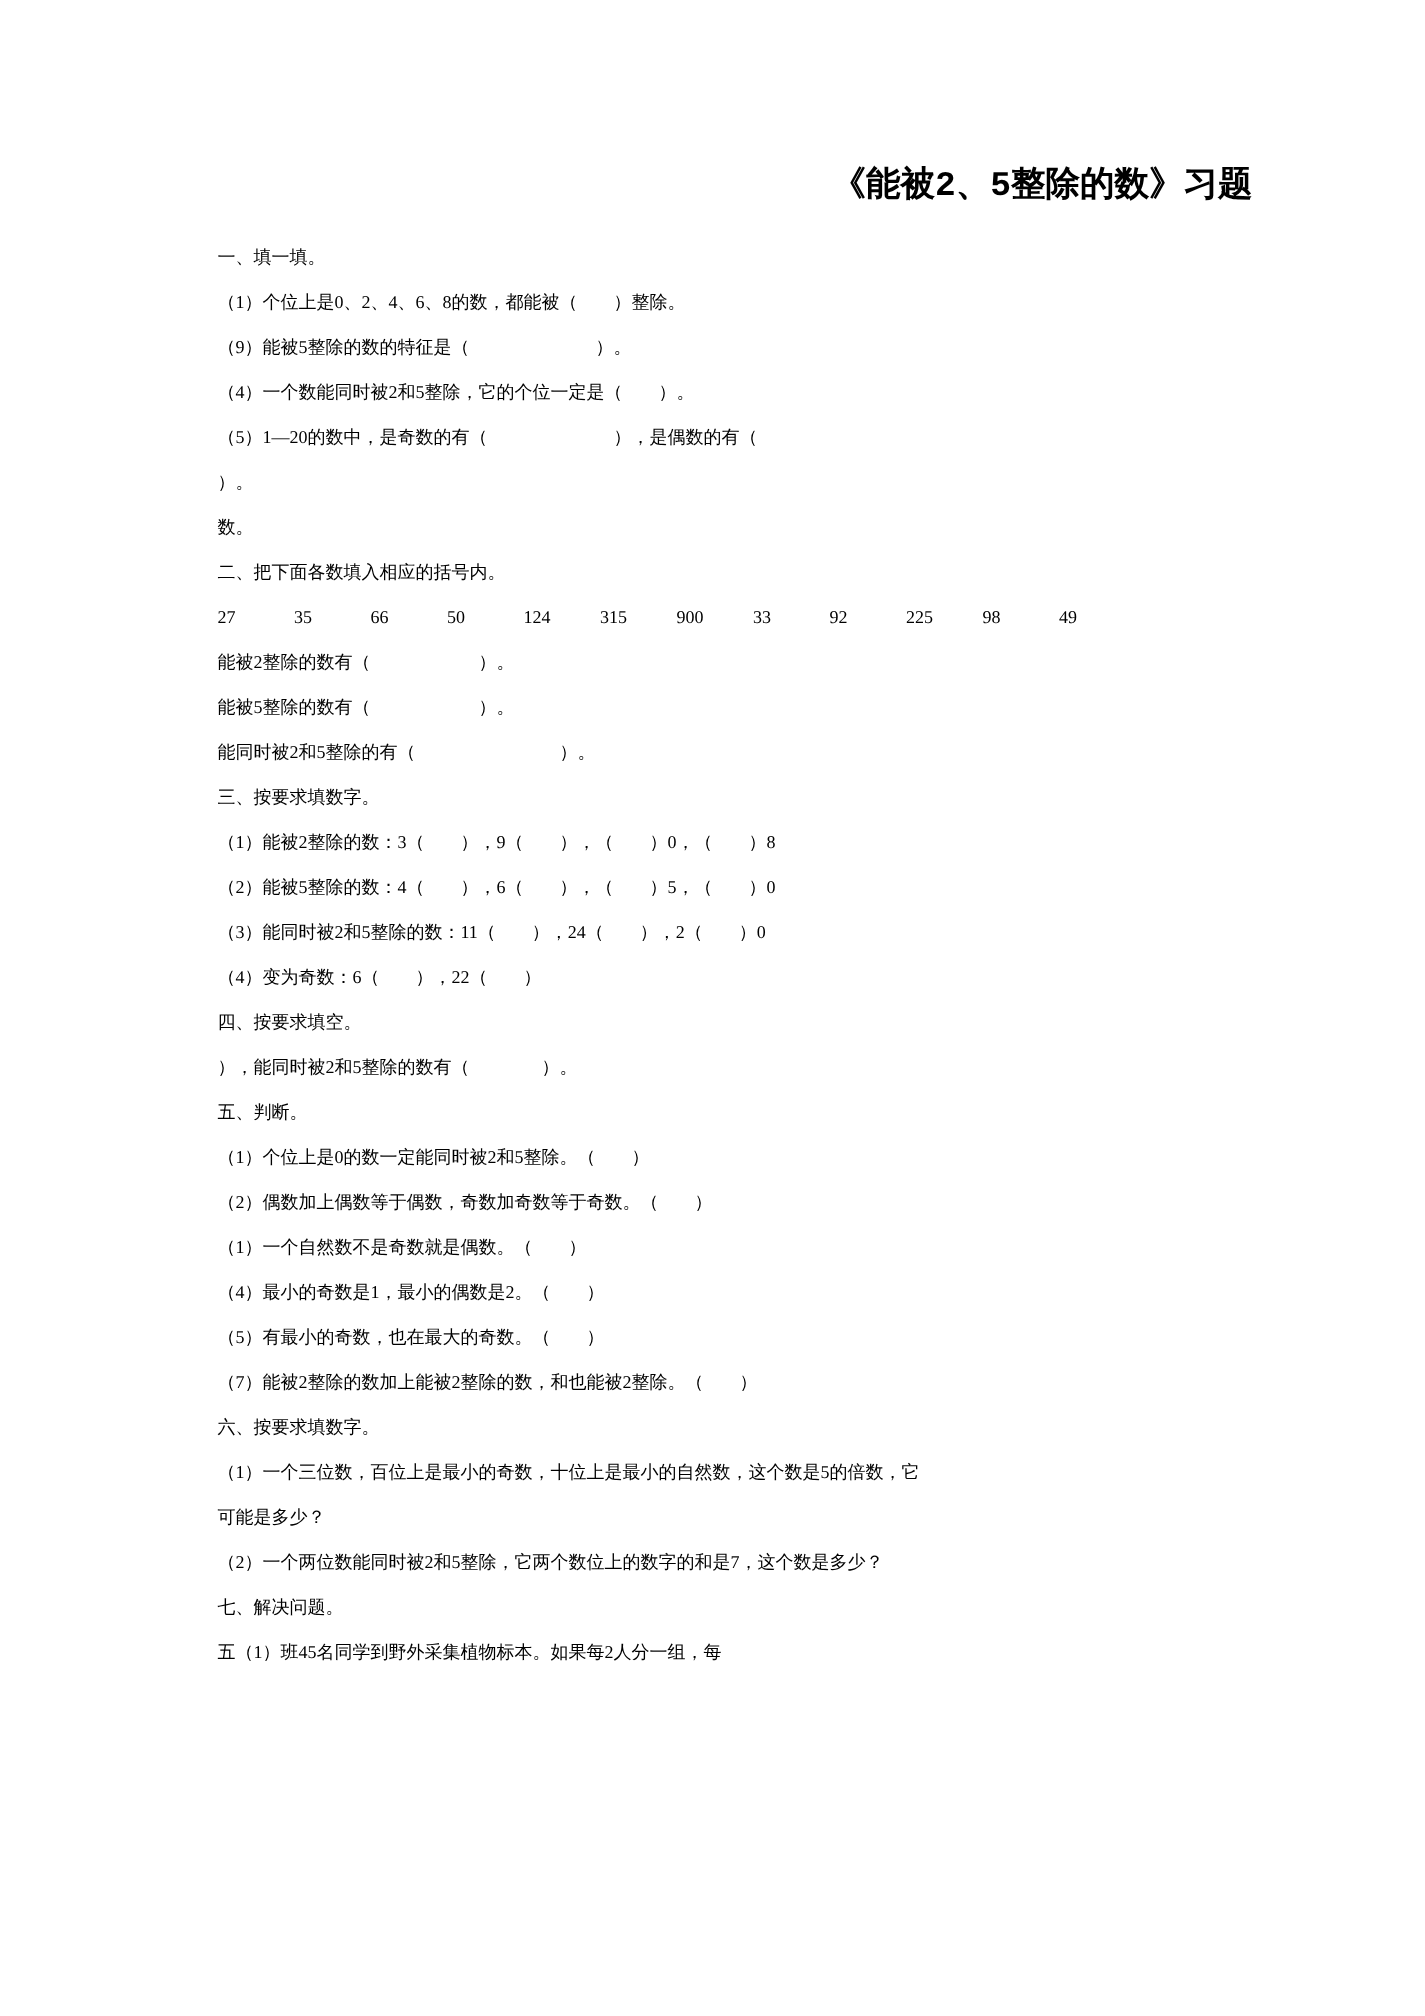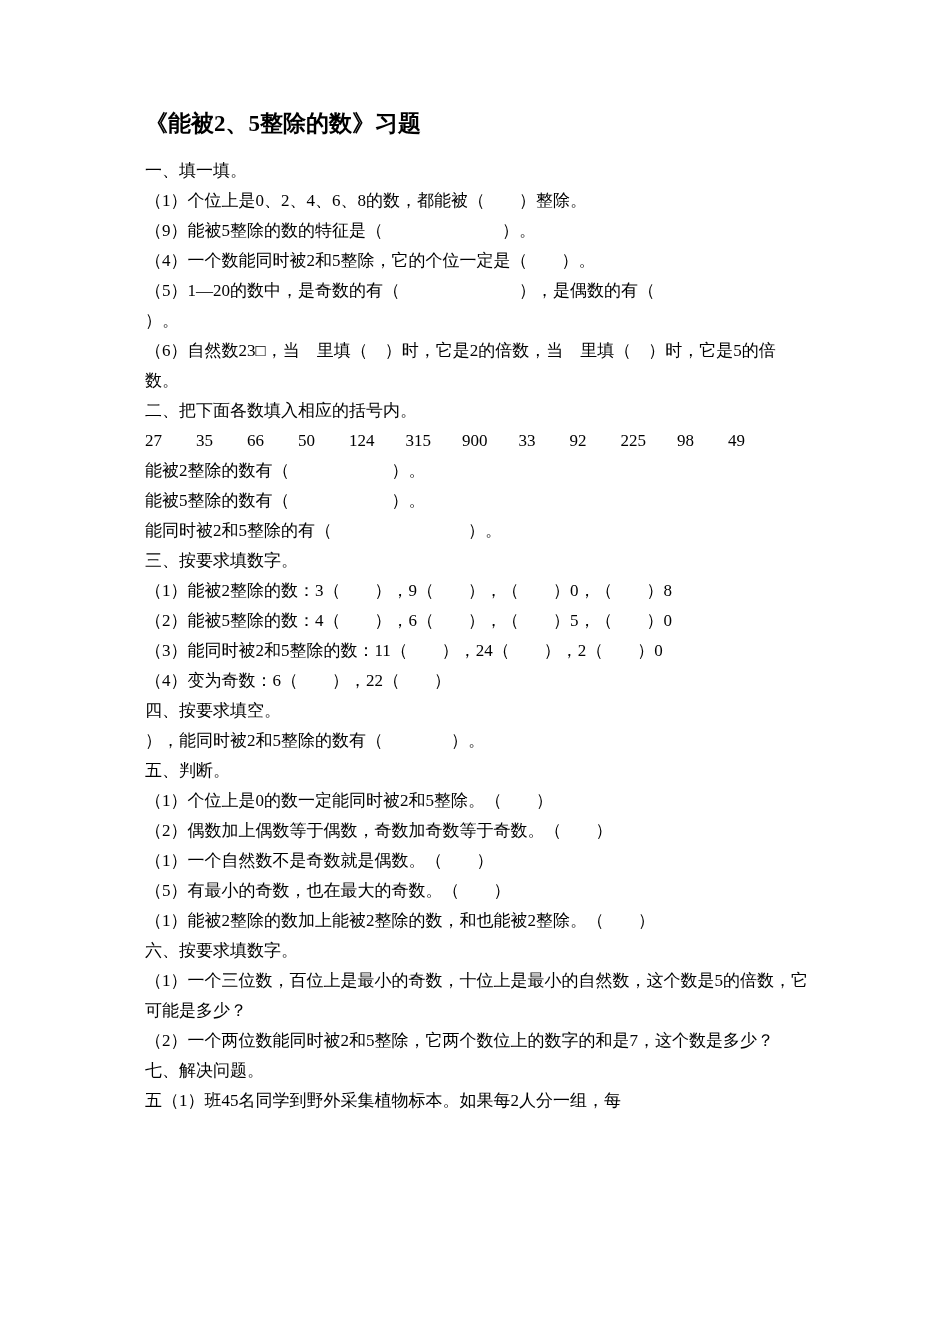--- a/index.html
+++ b/index.html
@@ -15,26 +15,27 @@
   .page {
     width: 950px;
     height: 1344px;
     padding: 108px 0 40px 145px;
   }
   .title {
     width: 690px;
     font-size: 23px;
     line-height: 32px;
     font-weight: bold;
-    text-align: left;
+    text-align: right;
     margin: 0 0 16px 0;
     white-space: pre;
+    font-family: Liberation Mono, monospace;
   }
   .line {
-    font-size: 17px;
+    font-size: 12px;
     line-height: 30px;
     margin: 0;
     white-space: pre;
   }
   .numbers-row .num {
     display: inline-block;
     min-width: 20px;
     margin-right: 31px;
   }
 </style>
@@ -43,40 +44,40 @@
 
 <div class="page">
   <h1 class="title">《能被2、5整除的数》习题</h1>
   <div id="content">
       <p class="line">一、填一填。</p>
       <p class="line">（1）个位上是0、2、4、6、8的数，都能被（　　）整除。</p>
       <p class="line">（9）能被5整除的数的特征是（　　　　　　　）。</p>
       <p class="line">（4）一个数能同时被2和5整除，它的个位一定是（　　）。</p>
       <p class="line">（5）1—20的数中，是奇数的有（　　　　　　　），是偶数的有（</p>
       <p class="line">）。</p>
-      <p class="line">（6）自然数23□，当　里填（　）时，它是2的倍数，当　里填（　）时，它是5的倍</p>
       <p class="line">数。</p>
       <p class="line">二、把下面各数填入相应的括号内。</p>
       <p class="line numbers-row"><span class="num">27</span><span class="num">35</span><span class="num">66</span><span class="num">50</span><span class="num">124</span><span class="num">315</span><span class="num">900</span><span class="num">33</span><span class="num">92</span><span class="num">225</span><span class="num">98</span><span class="num">49</span></p>
       <p class="line">能被2整除的数有（　　　　　　）。</p>
       <p class="line">能被5整除的数有（　　　　　　）。</p>
       <p class="line">能同时被2和5整除的有（　　　　　　　　）。</p>
       <p class="line">三、按要求填数字。</p>
       <p class="line">（1）能被2整除的数：3（　　），9（　　），（　　）0，（　　）8</p>
       <p class="line">（2）能被5整除的数：4（　　），6（　　），（　　）5，（　　）0</p>
       <p class="line">（3）能同时被2和5整除的数：11（　　），24（　　），2（　　）0</p>
       <p class="line">（4）变为奇数：6（　　），22（　　）</p>
       <p class="line">四、按要求填空。</p>
       <p class="line">），能同时被2和5整除的数有（　　　　）。</p>
       <p class="line">五、判断。</p>
       <p class="line">（1）个位上是0的数一定能同时被2和5整除。（　　）</p>
       <p class="line">（2）偶数加上偶数等于偶数，奇数加奇数等于奇数。（　　）</p>
       <p class="line">（1）一个自然数不是奇数就是偶数。（　　）</p>
+      <p class="line">（4）最小的奇数是1，最小的偶数是2。（　　）</p>
       <p class="line">（5）有最小的奇数，也在最大的奇数。（　　）</p>
-      <p class="line">（1）能被2整除的数加上能被2整除的数，和也能被2整除。（　　）</p>
+      <p class="line">（7）能被2整除的数加上能被2整除的数，和也能被2整除。（　　）</p>
       <p class="line">六、按要求填数字。</p>
       <p class="line">（1）一个三位数，百位上是最小的奇数，十位上是最小的自然数，这个数是5的倍数，它</p>
       <p class="line">可能是多少？</p>
       <p class="line">（2）一个两位数能同时被2和5整除，它两个数位上的数字的和是7，这个数是多少？</p>
       <p class="line">七、解决问题。</p>
       <p class="line">五（1）班45名同学到野外采集植物标本。如果每2人分一组，每</p>
     </div>
 </div>
 
 </body></html>

